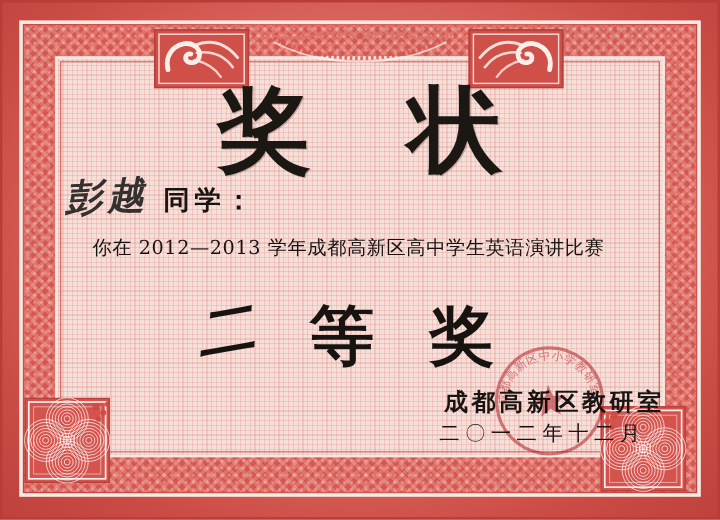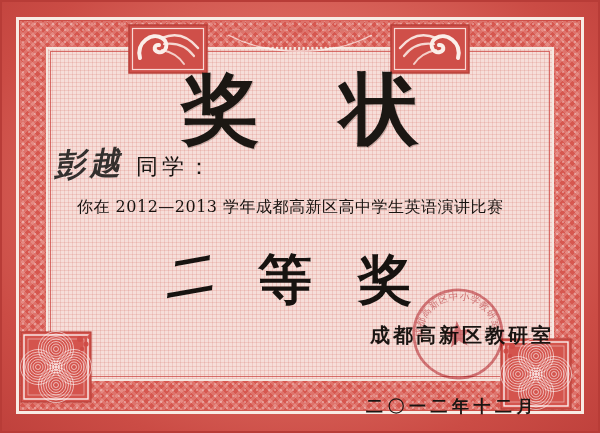--- a/index.html
+++ b/index.html
@@ -32,34 +32,34 @@
   .swag{left:212px;top:24px;}
   .rosette-left{left:20px;top:331px;}
   .rosette-right{left:500px;top:338px;transform:scaleX(-1);}
 
   .title{position:absolute;top:70px;left:0;right:0;display:flex;justify-content:center;gap:81px;
     font-size:78px;line-height:1;font-weight:700;color:#1b1713;letter-spacing:0;
     text-shadow:1px 1px 0 rgba(60,30,25,.25);z-index:5;}
   .salutation{position:absolute;top:143px;left:54px;display:flex;align-items:baseline;gap:12px;z-index:5;}
   .salutation .name{font-size:31px;font-style:italic;font-weight:600;color:#34302e;
     transform:rotate(-3deg);letter-spacing:4px;}
-  .salutation .suffix{font-size:22px;font-weight:400;color:#181411;letter-spacing:4px;}
+  .salutation .suffix{font-size:22px;font-weight:700;color:#181411;letter-spacing:4px;}
   .body-text{position:absolute;top:188px;left:44px;width:516px;z-index:5;
     font-size:16px;line-height:38px;color:#17120f;font-weight:500;}
   .body-text p{margin:0;}
   .body-text .l1{text-indent:33px;letter-spacing:.5px;}
   .body-text .l2{letter-spacing:2.5px;}
   .award{position:absolute;top:252px;left:0;right:0;padding-right:24px;display:flex;
     justify-content:center;align-items:center;gap:46px;z-index:5;
     font-size:54px;font-weight:700;color:#171310;line-height:1;}
   .award .hand{font-size:48px;transform:rotate(-10deg) translateY(-3px);font-style:italic;}
   .issuer{position:absolute;top:322px;left:370px;font-size:20px;letter-spacing:3px;
     color:#1a1512;font-weight:600;z-index:5;}
   .date{position:absolute;top:350px;left:366px;font-size:17px;letter-spacing:4.5px;
-    color:#1a1512;font-weight:700;z-index:5;margin-top:45px;}
+    color:#1a1512;font-weight:400;z-index:5;}
   .seal{position:absolute;left:410px;top:286px;width:96px;height:96px;z-index:7;
     opacity:.62;mix-blend-mode:multiply;transform:rotate(-6deg);}
   .seal text{font-family:"DejaVu Serif","Liberation Serif",serif;}
 </style>
 </head>
 <body>
 
 <div class="cert">
 
   <div class="white-frame"></div>

